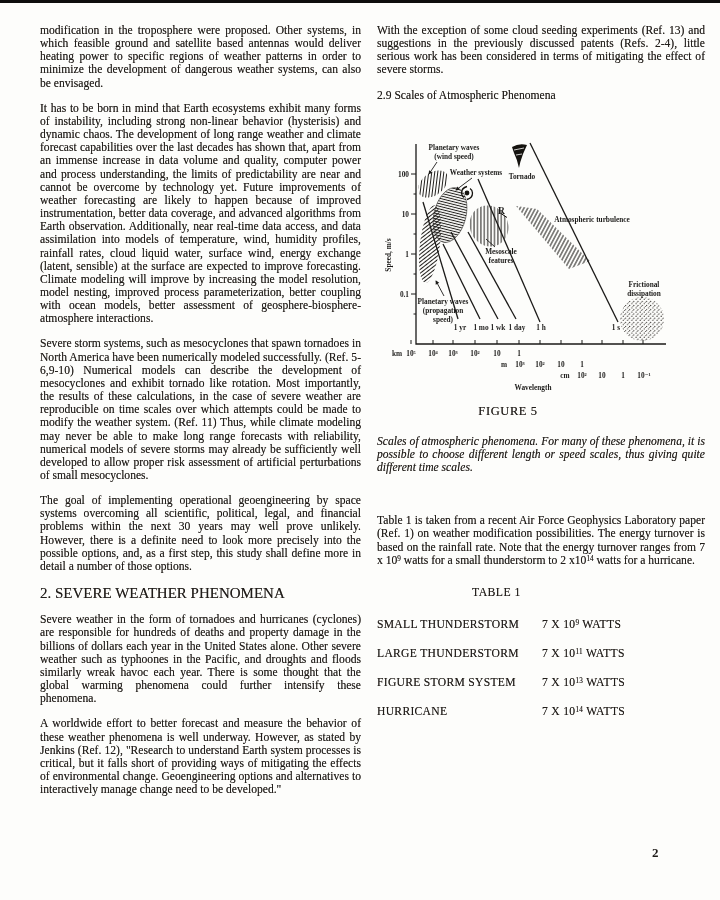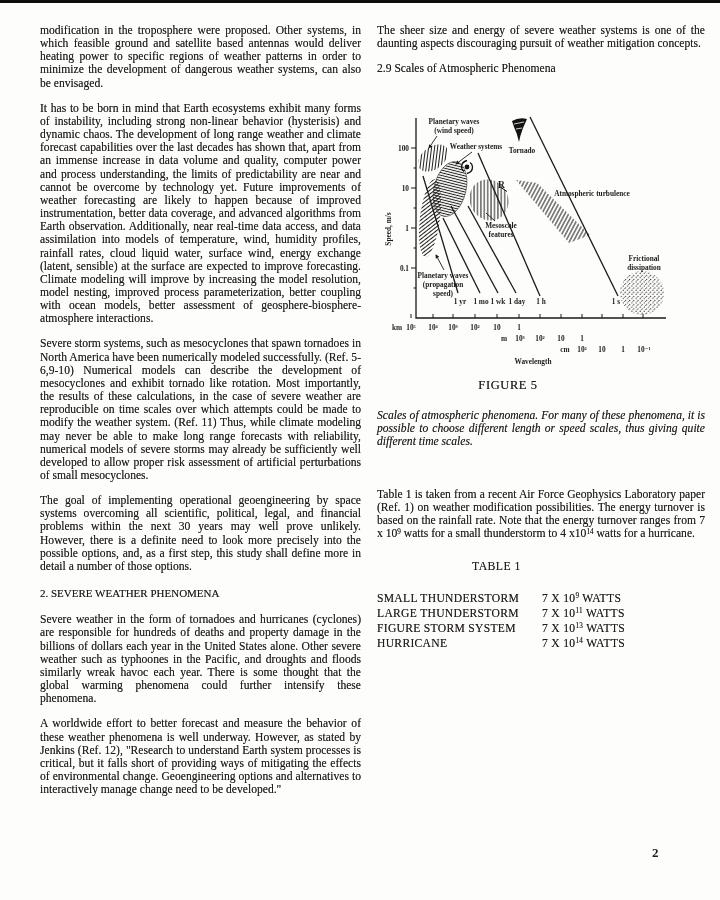--- a/index.html
+++ b/index.html
@@ -13,40 +13,40 @@
   .page{position:relative;width:660px;height:900px;}
   .scan-edge{position:absolute;top:0;left:0;width:720px;height:3px;background:#0e0d0c;}
   .col{position:absolute;top:24px;}
   .col-left{left:40px;width:321px;}
   .col-right{left:377px;width:328px;}
   .col p{
     font-size:11.6px;line-height:13.15px;margin:0 0 12px;
     text-align:justify;text-shadow:0 0 .35px rgba(40,32,25,.6);
   }
   .heading{
-    font-size:11px;line-height:13.2px;font-weight:normal;
+    font-size:15px;line-height:13.2px;font-weight:normal;
     margin:14px 0 13px;text-shadow:0 0 .35px rgba(40,32,25,.6);
   }
   .subheading{
     font-size:11.6px;line-height:13.2px;font-weight:normal;
     margin:12px 0 12px;text-shadow:0 0 .35px rgba(40,32,25,.6);
   }
   .figure-wrap{margin:20px 0 0 6px;}
   .fig-label{
     width:250px;text-align:center;font-size:12.5px;letter-spacing:.6px;
     margin:6px 0 16px;text-shadow:0 0 .35px rgba(40,32,25,.6);
   }
   .caption{font-style:italic;margin:12px 0 40px !important;}
   .tablepara{margin-bottom:16px !important;}
   sup{font-size:.62em;vertical-align:baseline;position:relative;top:-.45em;}
   .table-title{
     font-size:11.8px;padding-left:95px;letter-spacing:.4px;margin:4px 0 18px;
     text-shadow:0 0 .35px rgba(40,32,25,.6);
   }
-  .energy-table{display:grid;grid-template-columns:165px 1fr;
+  .energy-table{display:grid;grid-template-columns:165px 1fr;row-gap:14px;
     font-size:11.6px;line-height:13px;letter-spacing:.3px;
     text-shadow:0 0 .35px rgba(40,32,25,.6);}
   .page-num{position:absolute;left:652px;top:845px;font-size:13px;font-weight:bold;}
   svg text{
     font-family:"Liberation Serif","DejaVu Serif",serif;
     fill:#1b1a18;font-weight:600;
   }
   .t75{font-size:7.3px;}
   .t10{font-size:9.5px;}
 </style>
@@ -60,21 +60,21 @@
     <p>modification in the troposphere were proposed. Other systems, in which feasible ground and satellite based antennas would deliver heating power to specific regions of weather patterns in order to minimize the development of dangerous weather systems, can also be envisaged.</p>
     <p>It has to be born in mind that Earth ecosystems exhibit many forms of instability, including strong non-linear behavior (hysterisis) and dynamic chaos. The development of long range weather and climate forecast capabilities over the last decades has shown that, apart from an immense increase in data volume and quality, computer power and process understanding, the limits of predictability are near and cannot be overcome by technology yet. Future improvements of weather forecasting are likely to happen because of improved instrumentation, better data coverage, and advanced algorithms from Earth observation. Additionally, near real-time data access, and data assimilation into models of temperature, wind, humidity profiles, rainfall rates, cloud liquid water, surface wind, energy exchange (latent, sensible) at the surface are expected to improve forecasting. Climate modeling will improve by increasing the model resolution, model nesting, improved process parameterization, better coupling with ocean models, better assessment of geosphere-biosphere-atmosphere interactions.</p>
     <p>Severe storm systems, such as mesocyclones that spawn tornadoes in North America have been numerically modeled successfully. (Ref. 5-6,9-10) Numerical models can describe the development of mesocyclones and exhibit tornado like rotation. Most importantly, the results of these calculations, in the case of severe weather are reproducible on time scales over which attempts could be made to modify the weather system. (Ref. 11)  Thus, while climate modeling may never be able to make long range forecasts with reliability, numerical models of severe storms may already be sufficiently well developed to allow proper risk assessment of artificial perturbations of small mesocyclones.</p>
     <p>The goal of implementing operational geoengineering by space systems overcoming all scientific, political, legal, and financial problems within the next 30 years may well prove unlikely. However, there is a definite need to look more precisely into the possible options, and, as a first step, this study shall define more in detail a number of those options.</p>
     <div class="heading">2. SEVERE WEATHER PHENOMENA</div>
     <p>Severe weather in the form of tornadoes and hurricanes (cyclones) are responsible for hundreds of deaths and property damage in the billions of dollars each year in the United States alone.  Other severe weather such as typhoones in the Pacific, and droughts and floods similarly wreak havoc each year.  There is some thought that the global warming phenomena could further intensify these phenomena.</p>
     <p>A worldwide effort to better forecast and measure the behavior of these weather phenomena is well underway. However, as stated by Jenkins (Ref. 12), "Research to understand Earth system processes is critical, but it falls short of providing ways of mitigating the effects of environmental change. Geoengineering options and alternatives to interactively manage change need to be developed."</p>
   </div>
 
   <div class="col col-right">
-    <p>The sheer size and energy of severe weather systems is one of the daunting aspects discouraging pursuit of weather mitigation concepts.</p>
+    <p>With the exception of some cloud seeding experiments (Ref. 13) and suggestions in the previously discussed patents (Refs. 2-4), little serious work has been considered in terms of mitigating the effect of severe storms.</p>
     <div class="subheading">2.9 Scales of Atmospheric  Phenomena</div>
 
     <div class="figure-wrap">
       <svg width="320" height="272" viewBox="0 0 320 272">
         <defs>
           <pattern id="patDiag" width="3" height="3" patternUnits="userSpaceOnUse" patternTransform="rotate(-45)">
             <line x1="0" y1="1.5" x2="3" y2="1.5" stroke="#211f1c" stroke-width="1"></line>
           </pattern>
           <pattern id="patSteep" width="3.4" height="3.4" patternUnits="userSpaceOnUse" patternTransform="rotate(-62)">
             <line x1="0" y1="1.7" x2="3.4" y2="1.7" stroke="#211f1c" stroke-width="1"></line>
@@ -198,21 +198,21 @@
         </g>
 
         <text class="t10" x="115" y="92">R</text>
         <line x1="118" y1="91.5" x2="124" y2="95.5" stroke="#15130f" stroke-width="1"></line>
       </svg>
       <div class="fig-label">FIGURE 5</div>
     </div>
 
     <p class="caption">Scales of atmospheric phenomena. For many of these phenomena, it is possible to choose different length or speed scales, thus giving quite different time scales.</p>
 
-    <p class="tablepara"><span>Table 1 is taken from a recent Air Force Geophysics Laboratory paper (Ref. 1) on weather modification possibilities.  The energy turnover is based on the rainfall rate.  Note that the energy turnover ranges from 7 x 10</span><sup>9</sup><span> watts for a small thunderstorm  to 4 x10</span><sup>14</sup><span> watts for a hurricane.</span></p>
+    <p class="tablepara"><span>Table 1 is taken from a recent Air Force Geophysics Laboratory paper (Ref. 1) on weather modification possibilities.  The energy turnover is based on the rainfall rate.  Note that the energy turnover ranges from 7 x 10</span><sup>9</sup><span> watts for a small thunderstorm  to 2 x10</span><sup>14</sup><span> watts for a hurricane.</span></p>
 
     <div class="table-title">TABLE 1</div>
 
     <div class="energy-table">
       <span class="tname">SMALL THUNDERSTORM</span>
       <span class="tval"><span>7 X 10</span><sup>9</sup><span> WATTS</span></span>
 
       <span class="tname">LARGE THUNDERSTORM</span>
       <span class="tval"><span>7 X 10</span><sup>11</sup><span> WATTS</span></span>
 

